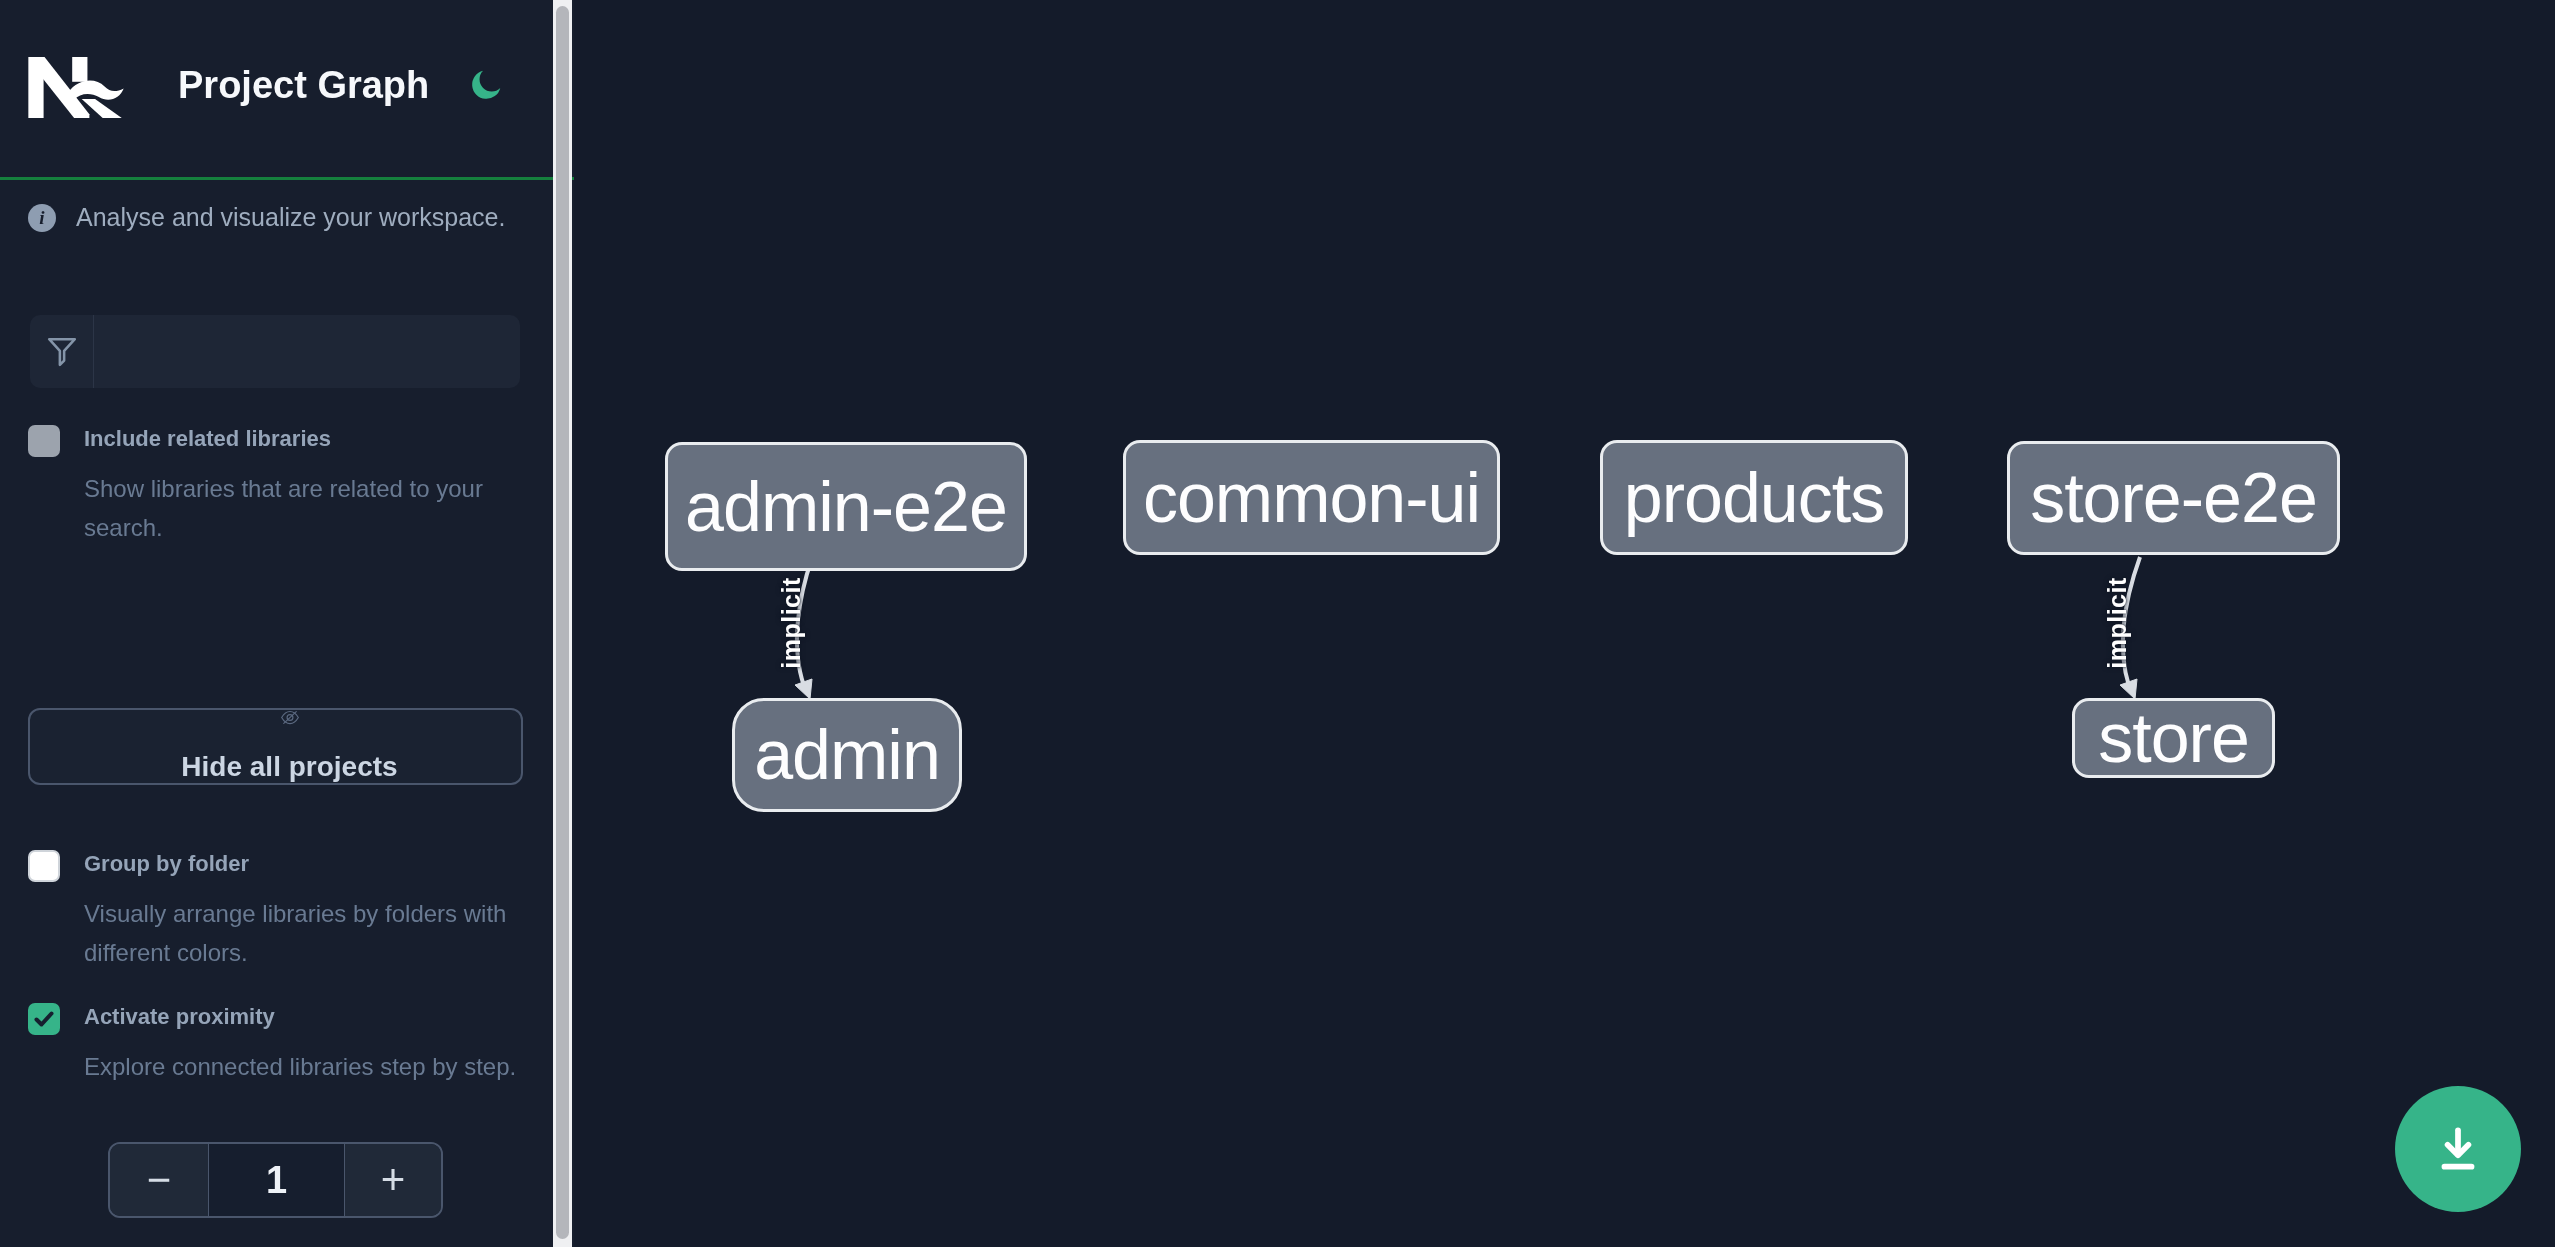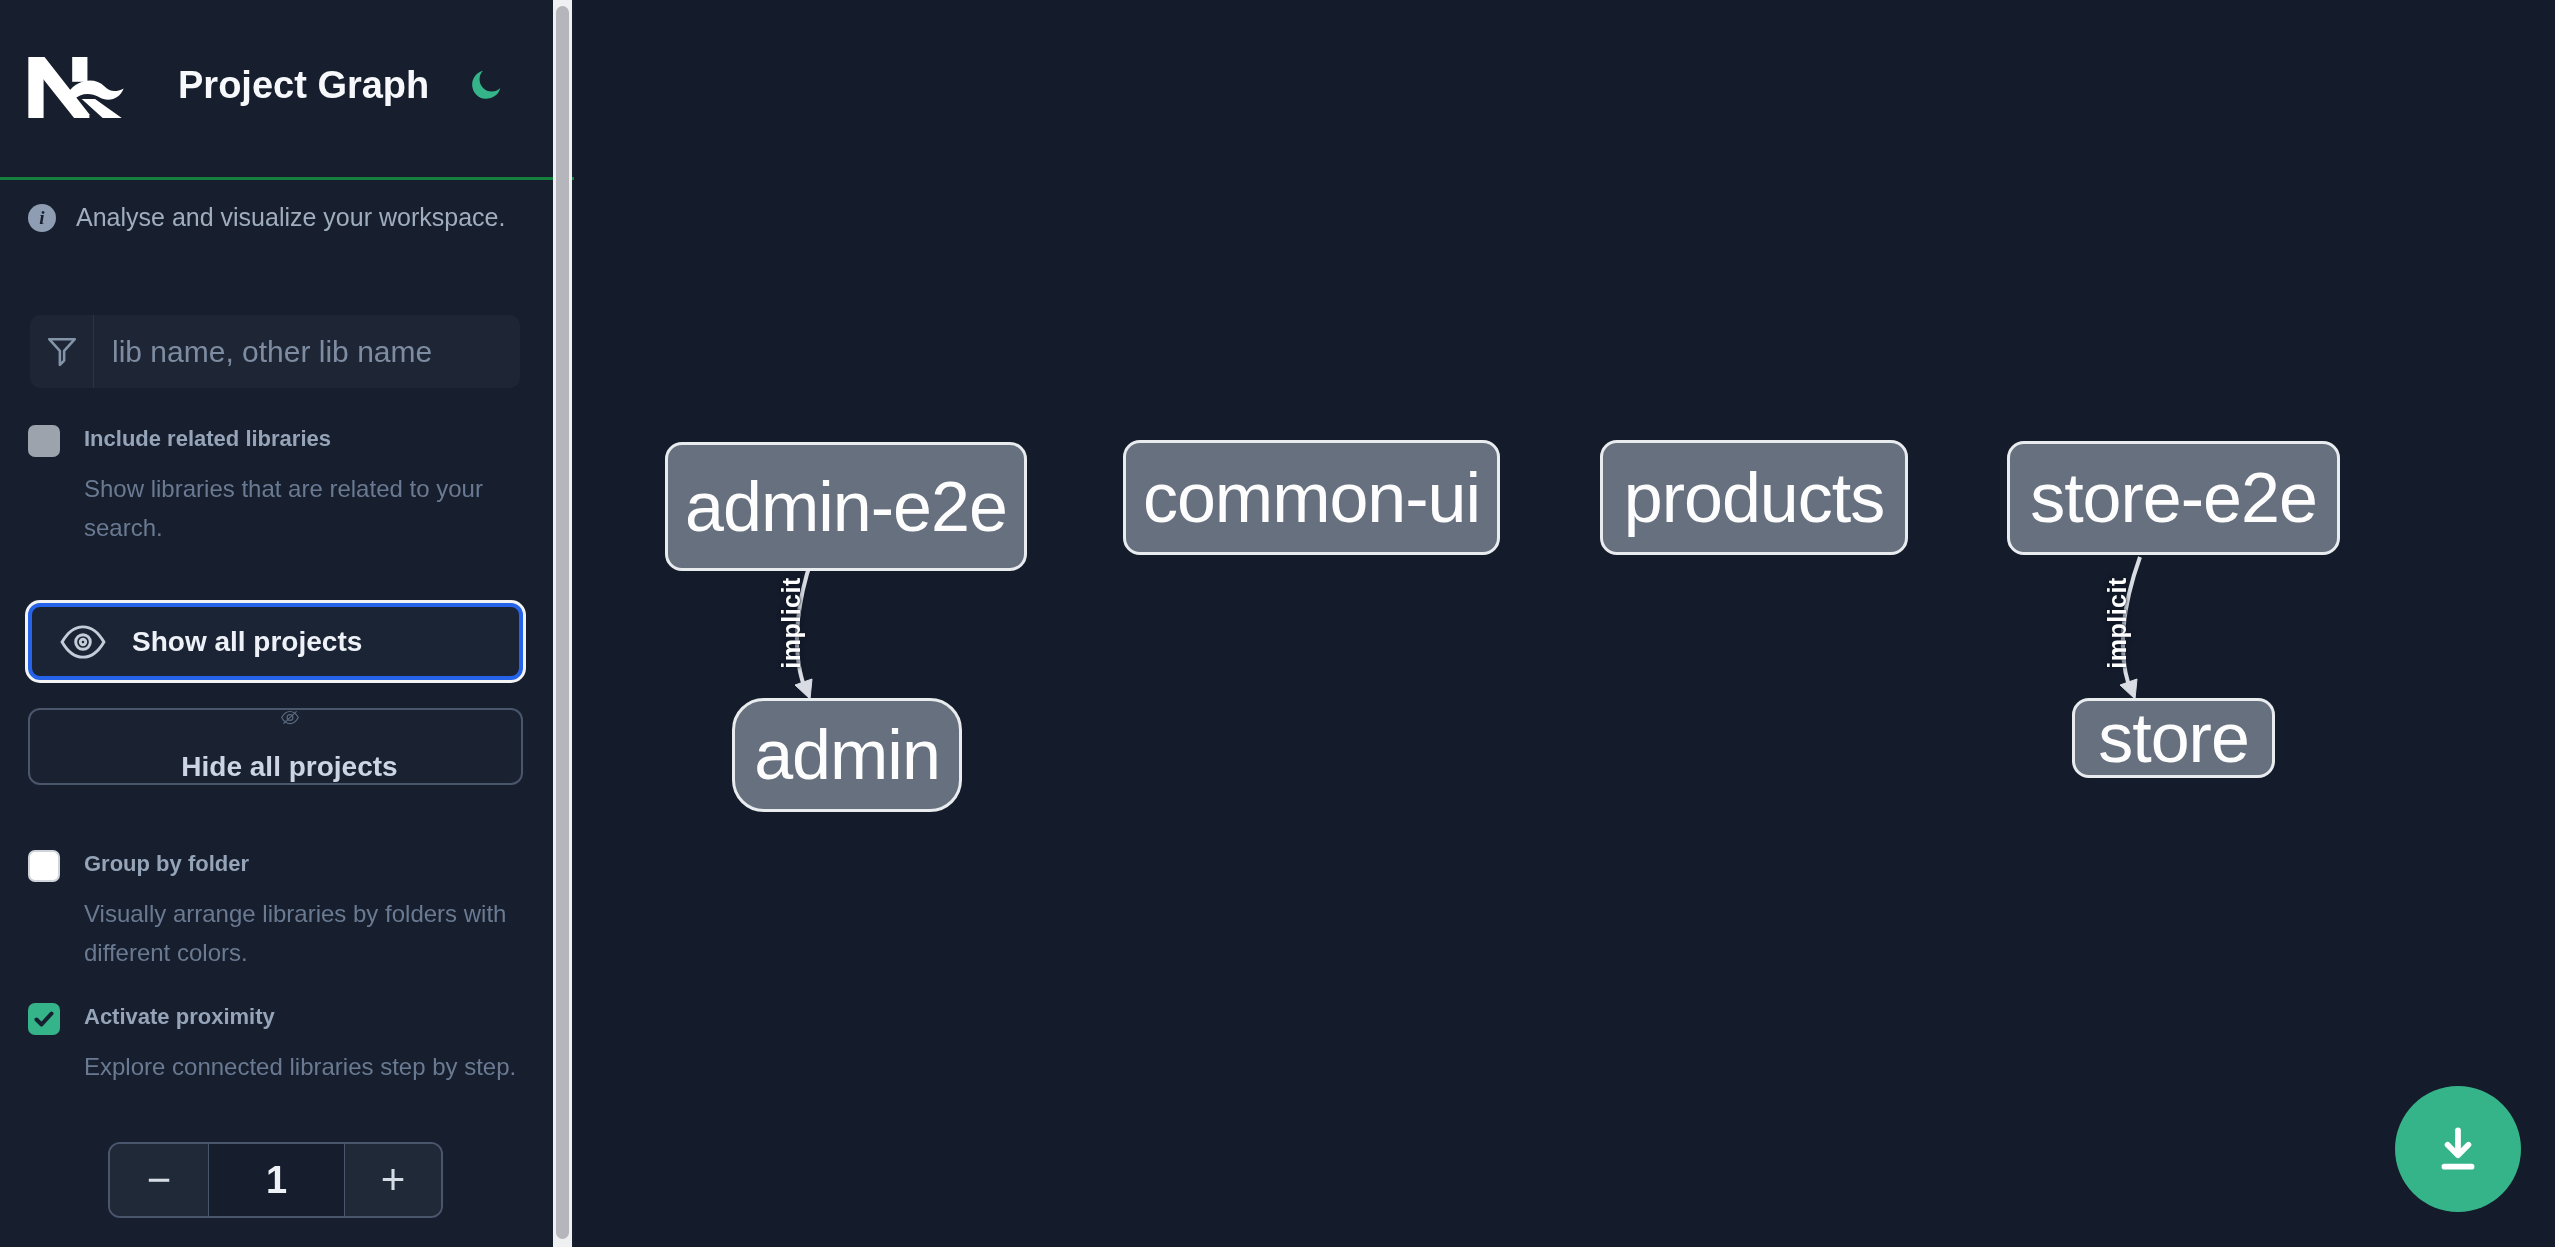--- a/index.html
+++ b/index.html
@@ -124,37 +124,28 @@
       <span class="info-icon">i</span>
       <span class="tagline">Analyse and visualize your workspace.</span>
     </div>
 
     <div class="search-box">
       <span class="search-icon-cell">
         <svg width="30" height="32" viewBox="0 0 28 30" fill="none" stroke="currentColor" stroke-width="2.4" stroke-linejoin="round" stroke-linecap="round">
           <path d="M2 3h24L16 14v9l-4 4V14L2 3z"></path>
         </svg>
       </span>
-      <input class="search-input" type="text" placeholder="lib name, other lib name" style="">
     </div>
 
     <div class="opt" style="top:425px;height:120px;">
       <span class="cb cb-gray"></span>
       <span class="opt-label">Include related libraries</span>
       <span class="opt-desc" style="top:44px;">Show libraries that are related to your search.</span>
     </div>
 
-    <button class="sb-btn focused" style="top:603px;">
-      <svg class="eye-ic" width="46" height="34" viewBox="0 0 44 32" fill="none" stroke="currentColor" stroke-width="2.8">
-        <path d="M2 16C8 5.5 15.5 1.5 22 1.5S36 5.5 42 16C36 26.5 28.5 30.5 22 30.5S8 26.5 2 16z"></path>
-        <circle cx="22" cy="16" r="7"></circle>
-        <circle cx="22" cy="16" r="2.6"></circle>
-      </svg>
-      <span class="btn-label">Show all projects</span>
-    </button>
 
     <button class="sb-btn" style="top:708px;flex-direction:column;">
       <svg class="eye-off-ic" width="46" height="38" viewBox="0 0 44 36" fill="none" stroke="currentColor" stroke-width="2.8" stroke-linecap="round">
         <path d="M2 18C8 7.5 15.5 3.5 22 3.5S36 7.5 42 18C36 28.5 28.5 32.5 22 32.5S8 28.5 2 18z"></path>
         <circle cx="22" cy="18" r="7"></circle>
         <line x1="7" y1="32" x2="37" y2="4"></line>
       </svg>
       <span class="btn-label">Hide all projects</span>
     </button>
 

